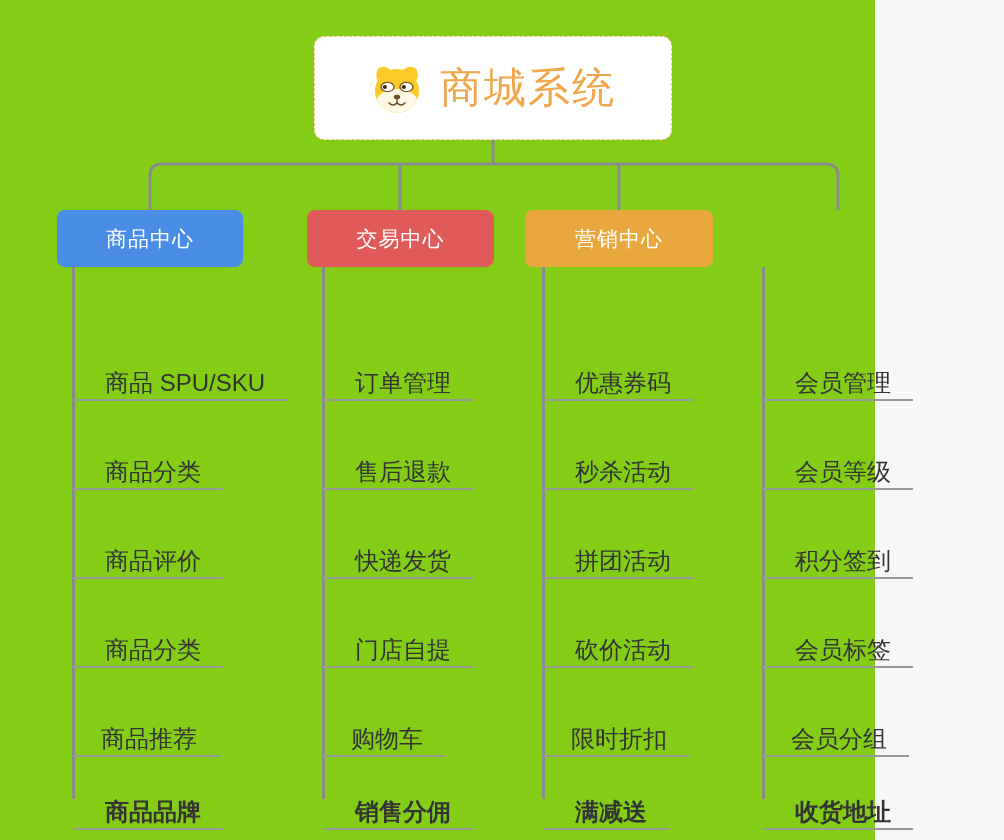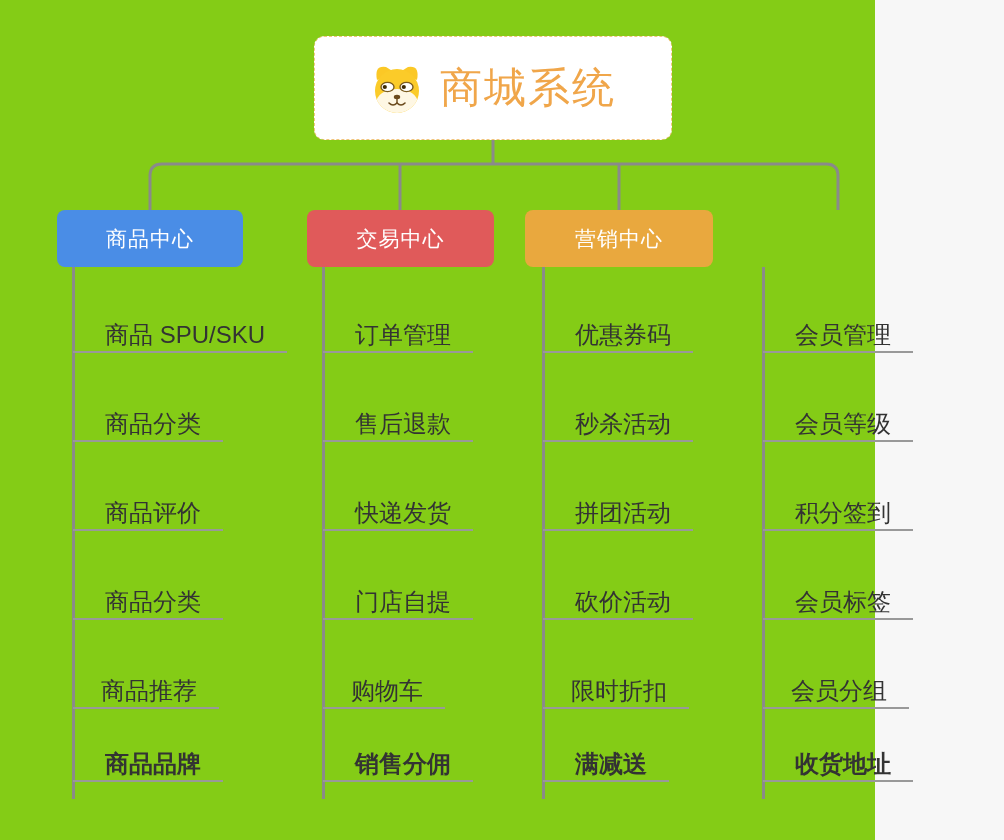--- a/index.html
+++ b/index.html
@@ -56,20 +56,21 @@
   .b4 { left: 744px; width: 187px; }
   .item {
     position: absolute;
     white-space: nowrap;
     font-size: 24px;
     color: #333333;
     height: 36px;
     line-height: 36px;
     padding: 0 22px 0 32px;
     border-bottom: 2px solid #999999;
+    margin-top: 48px;
   }
   .c1 { left: 73px; }
   .c2 { left: 323px; }
   .c3 { left: 543px; }
   .c4 { left: 763px; }
   .r1 { top: 317px; }
   .r2 { top: 406px; }
   .r3 { top: 495px; }
   .r4 { top: 584px; }
   .r5 { top: 673px; padding-left: 28px; }

